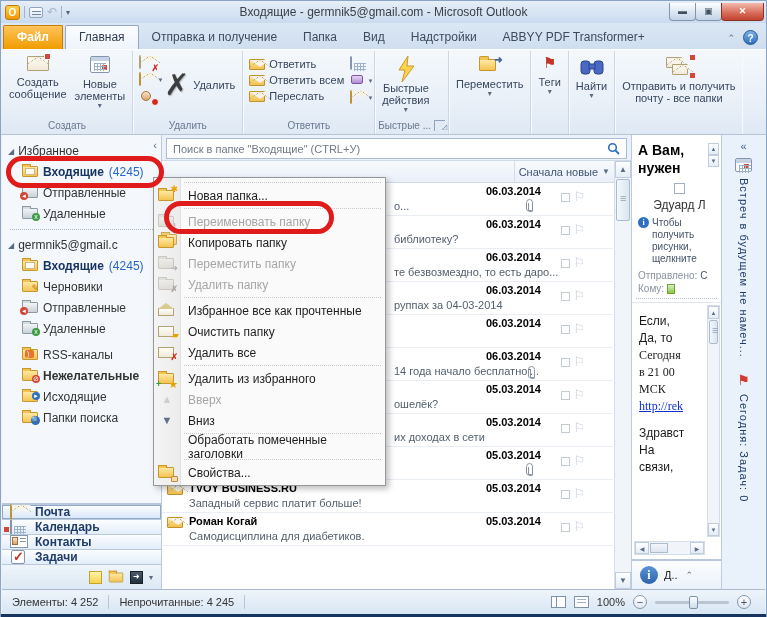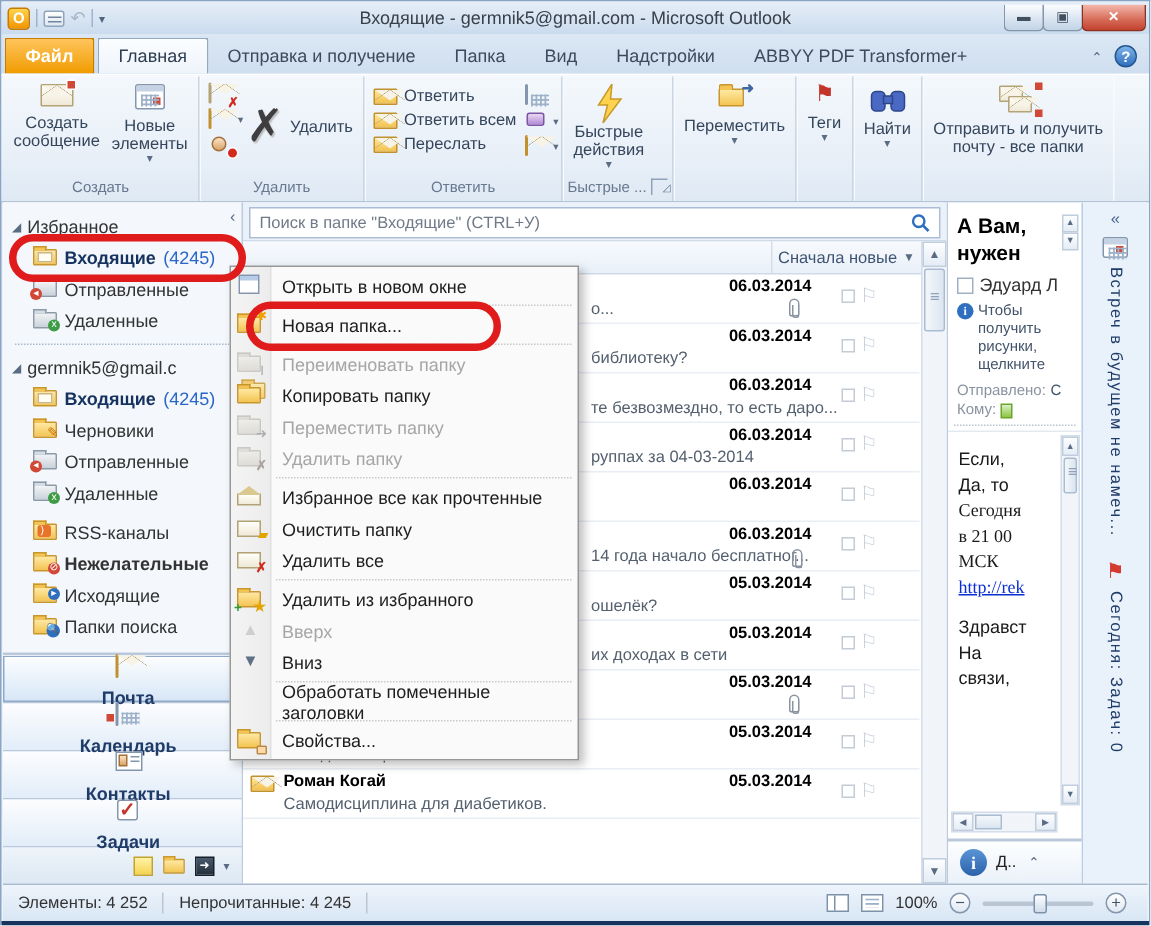--- a/index.html
+++ b/index.html
@@ -77,21 +77,21 @@
   .fdots { border-top:1px dotted #a9b8ca; margin:5px 8px 5px 2px; }
   .fgap { height:5px; }
   .fi { width:16px; height:11px; background:linear-gradient(#ffe9a4,#f3c452); border:1px solid #c8962c; border-radius:1px; position:relative; flex:none; }
   .fi::before { content:''; position:absolute; top:-3px; left:-1px; width:7px; height:2px; background:#f3c452; border:1px solid #c8962c; border-bottom:none; }
   .fi .ov { position:absolute; inset:1px 2px; background:#fffdf2; border:1px solid #cbb684; }
   .fi.gray { background:linear-gradient(#f2f4f6,#c9d2da); border-color:#8c9aa8; }
   .fi.gray::before { background:#d5dde4; border-color:#8c9aa8; }
   .fi .badge { position:absolute; right:-3px; bottom:-3px; width:8px; height:8px; border-radius:50%; font-size:7px; line-height:8px; text-align:center; color:#fff; }
   .badge.red { background:#d14836; } .badge.blue { background:#2f6fc0; } .badge.green { background:#3f9c46; }
   .navbtns { border-top:2px solid #b9c8da; }
-  .navbtn { height:32px; display:flex; align-items:center; gap:7px; padding-left:8px; font-size:12px; font-weight:bold; color:#1f3b67; background:linear-gradient(#fcfdfe,#e2edf9); border-bottom:1px solid #b9c8da;flex-direction:column; }
+  .navbtn { height:15px; display:flex; align-items:center; gap:7px; padding-left:8px; font-size:12px; font-weight:bold; color:#1f3b67; background:linear-gradient(#fcfdfe,#e2edf9); border-bottom:1px solid #b9c8da; }
   .navbtn.sel { background:linear-gradient(#fdfeff,#d6e6f7); box-shadow:inset 0 0 0 1px #8fa9c9; }
   .nico { width:18px; height:14px; flex:none; position:relative; }
   .tray { height:24px; display:flex; align-items:center; justify-content:flex-end; gap:6px; padding-right:8px; background:linear-gradient(#eef4fa,#dce8f4); }
   .tray .note { width:13px; height:13px; background:linear-gradient(#fff3a8,#f5d34e); border:1px solid #c3a22e; }
   .tray .shct { width:13px; height:13px; background:linear-gradient(#4a5a6c,#23303d); border:1px solid #16202b; position:relative; }
   .tray .shct::after { content:'➜'; position:absolute; left:2px; top:0px; color:#fff; font-size:8px; }
   .tray .drop { color:#5a6c84; font-size:8px; }
   .fi.minif { transform:scale(.9); }
 
   
@@ -119,21 +119,21 @@
   .sbtn.bot { position:absolute; bottom:0; left:0; right:0; }
   .sthumb { margin:1px 1px; height:42px; background:linear-gradient(90deg,#f3f7fb,#dbe5f0); border:1px solid #a9bcd2; border-radius:2px; position:relative; }
   .sthumb::after { content:'≡'; position:absolute; left:3px; top:12px; color:#8fa2ba; font-size:11px; }
 
   
   .reading { width:89px; display:flex; flex-direction:column; position:relative; font-size:11px; }
   .rp-head { padding:6px 2px 2px 6px; position:relative; }
   .rp-title { font-size:14px; font-weight:bold; color:#000; line-height:18px; }
   .rp-mini { position:absolute; right:2px; top:8px; width:11px; }
   .rp-mini .sbtn { height:12px; line-height:11px; font-size:6px; }
-  .rp-sender { display:flex; align-items:center; gap:4px; padding:4px 0 2px 6px; font-size:12px; color:#333; }
+  .rp-sender { display:flex; align-items:center; gap:4px; padding:4px 0 2px 6px; font-size:12px; color:#333;flex-direction:column; }
   .chk { width:11px; height:11px; border:1px solid #9fb0c4; background:#fff; flex:none; }
   .rp-info { display:flex; gap:3px; padding:3px 2px 4px 6px; color:#44546a; font-size:10px; line-height:12px; }
   .i-ic { width:11px; height:11px; border-radius:50%; background:#2f6fc0; color:#fff; font-size:8px; font-weight:bold; text-align:center; line-height:11px; flex:none; font-family:"Liberation Serif",serif; }
   .rp-meta { padding:1px 0 1px 6px; color:#8a93a0; font-size:10px; display:flex; gap:3px; align-items:center;}
   .rp-meta .v { color:#44546a; }
   .toico { width:8px; height:10px; background:linear-gradient(#d9f0c8,#8cc63f); border:1px solid #6da32e; }
   .rp-div { border-top:1px dotted #b9c4d2; margin:3px 4px; }
   .rp-body { flex:1; position:relative; border-top:1px solid #e3e9f1; }
   .rb-text { padding:10px 14px 0 7px; color:#1a1a1a; font-size:12px; line-height:17px; }
   .rb-serif { font-family:"Liberation Serif",serif; }
@@ -693,26 +693,20 @@
       <span class="ztrack">
           <span class="tick"></span>
           <span class="zthumb"></span>
         </span>
       <span class="zbtn">+</span>
     </div>
   </div>
   <div class="btm-edge"></div>
 
   <div class="ctxmenu">
-    <div class="mitem">
-      <span class="mi">
-          <span class="winrect"></span>
-        </span>
-      <span>Открыть в новом окне</span>
-    </div>
     <div class="msep"></div>
     <div class="mitem">
       <span class="mi">
           <span class="base-f"></span>
           <span class="glyph g-star">✱</span>
         </span>
       <span>Новая папка...</span>
     </div>
     <div class="msep"></div>
     <div class="mitem dis">

